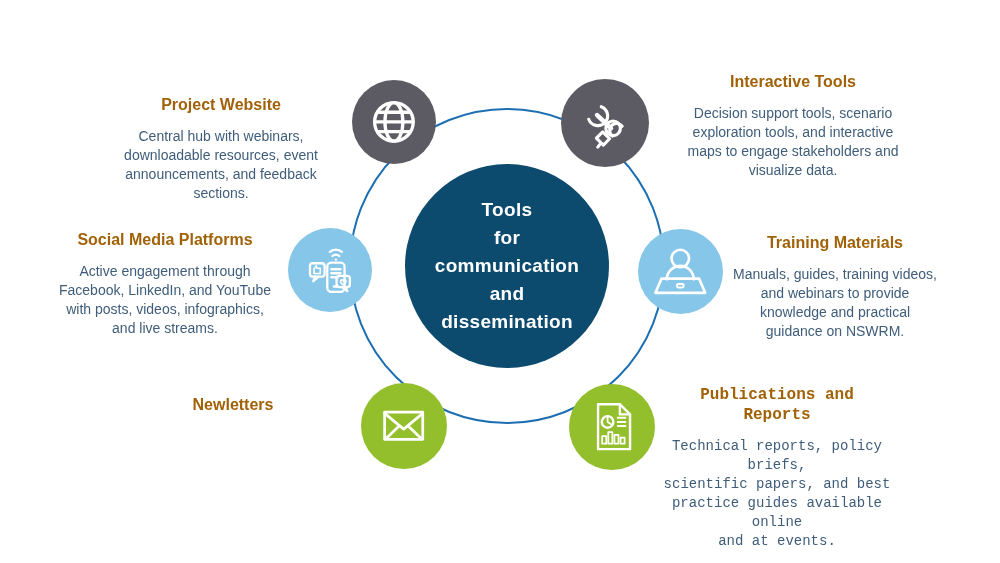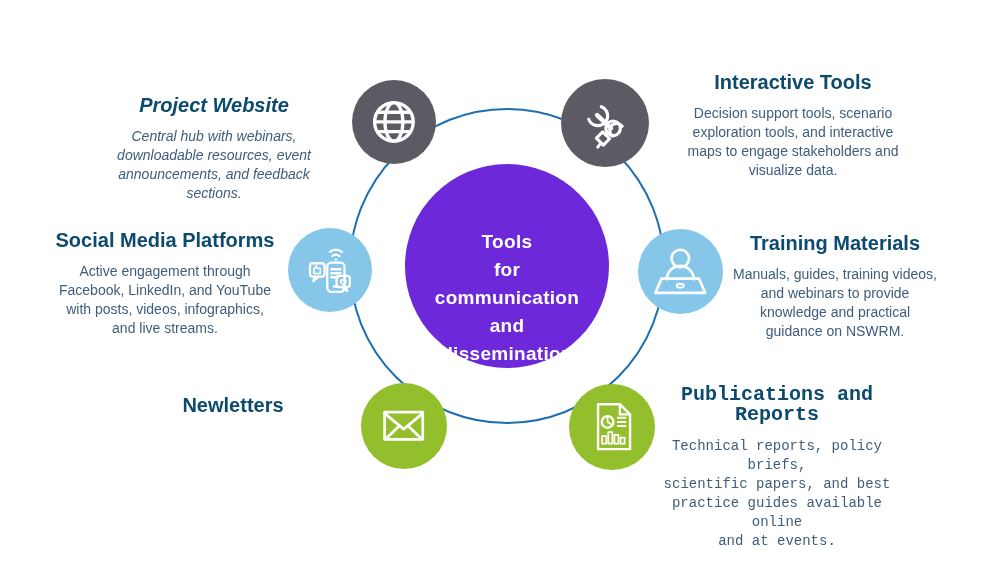--- a/index.html
+++ b/index.html
@@ -19,24 +19,24 @@
     box-sizing: border-box;
     border: 2px solid #1e6fb2;
     border-radius: 50%;
     z-index: 1;
   }
   .hub {
     position: absolute;
     left: 405px; top: 164px;
     width: 204px; height: 204px;
     border-radius: 50%;
-    background: #6d28d9;
+    background: #0c4a6e;
     z-index: 3;
     display: flex;
-    align-items: flex-end;
+    align-items: center;
     justify-content: center;
   }
   .hub-title {
     color: #ffffff;
     font-weight: bold;
     font-size: 19px;
     line-height: 28px;
     text-align: center;
     white-space: pre-line;
     letter-spacing: 0.3px;
@@ -62,34 +62,34 @@
   .sat-report  { left: 569px; top: 384px; width: 86px; height: 86px; }
 
   .block {
     position: absolute;
     width: 260px;
     text-align: center;
     z-index: 2;
   }
   .block h3 {
     margin: 0 0 3px 0;
-    font-size: 20px;
+    font-size: 16px;
     line-height: 20px;
     font-weight: bold;
-    color: #0c4a6e;
+    color: #a16207;
     white-space: pre-line;
   }
   .block p {
     margin: 12px;
     font-size: 14px;
     line-height: 19px;
     color: #3f5d7a;
     white-space: pre-line;
   }
-  .blk-pw { left: 84px;  top: 95px; font-style: italic;  }
+  .blk-pw { left: 91px;  top: 95px;  }
   .blk-it { left: 663px; top: 72px;  }
   .blk-sm { left: 35px;  top: 230px; }
   .blk-tm { left: 705px; top: 233px; }
   .blk-nl { left: 103px; top: 395px; }
   .blk-pr { left: 647px; top: 385px; font-family: Liberation Mono, monospace; }
 
   .ic { stroke: #ffffff; fill: none; stroke-linecap: round; stroke-linejoin: round; }
 </style>
 </head>
 <body>

